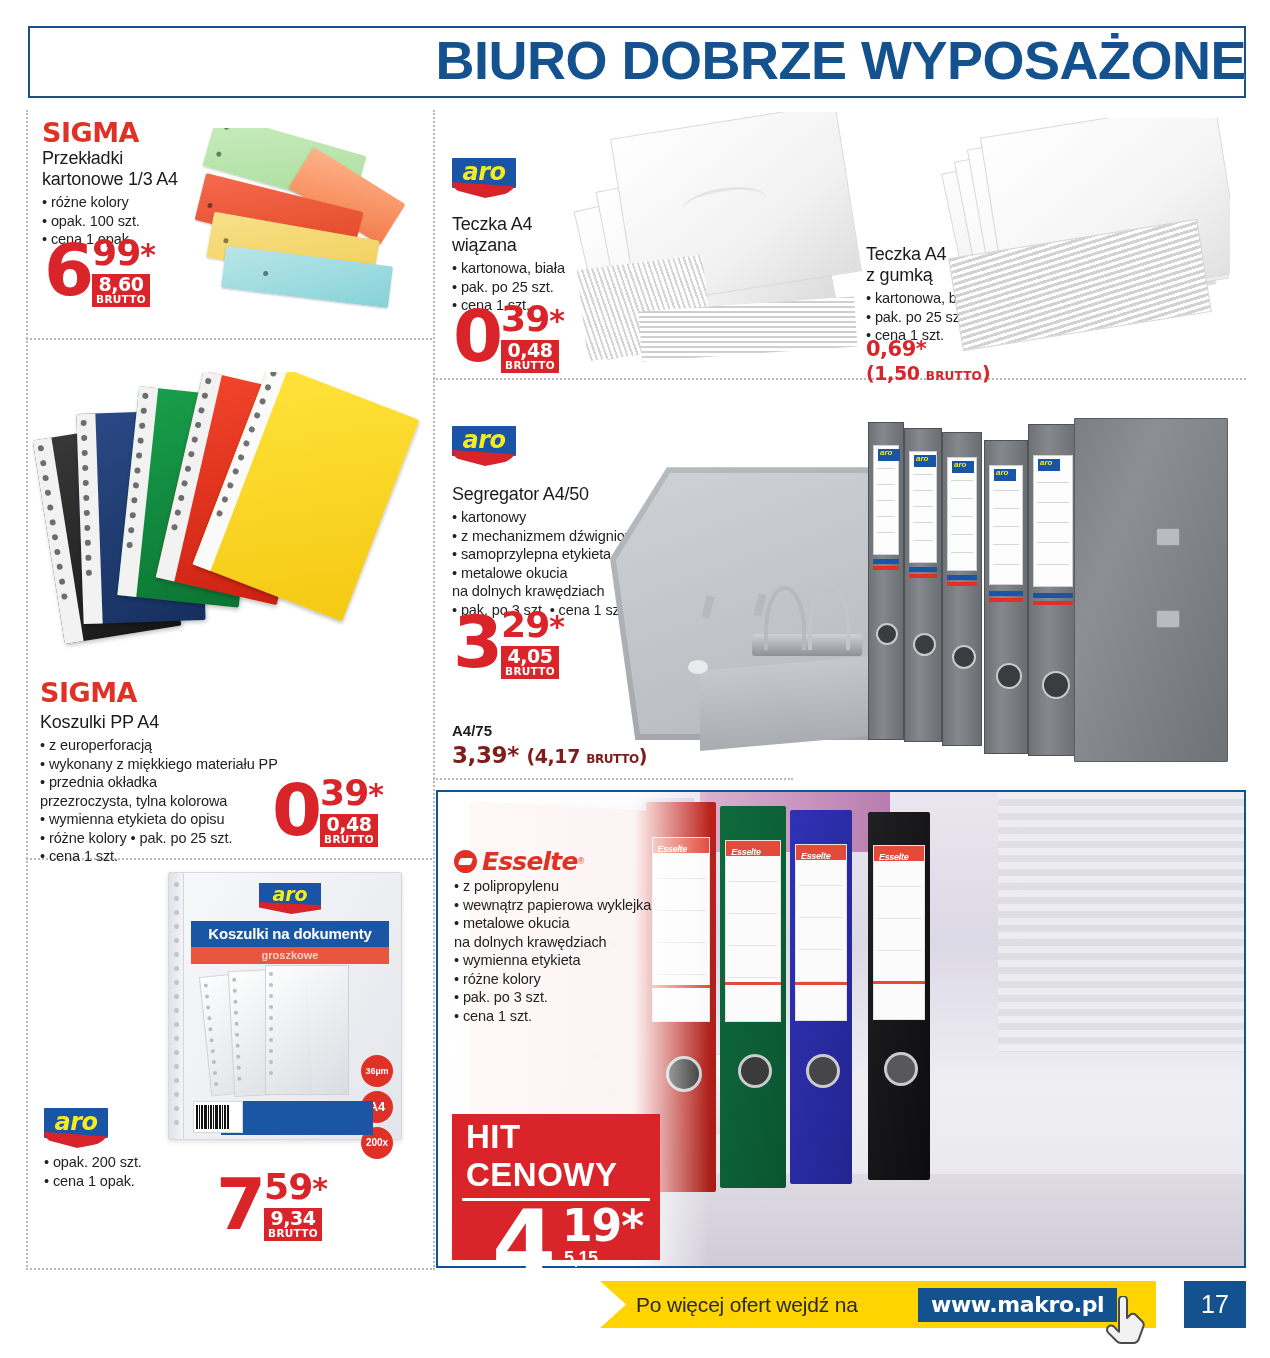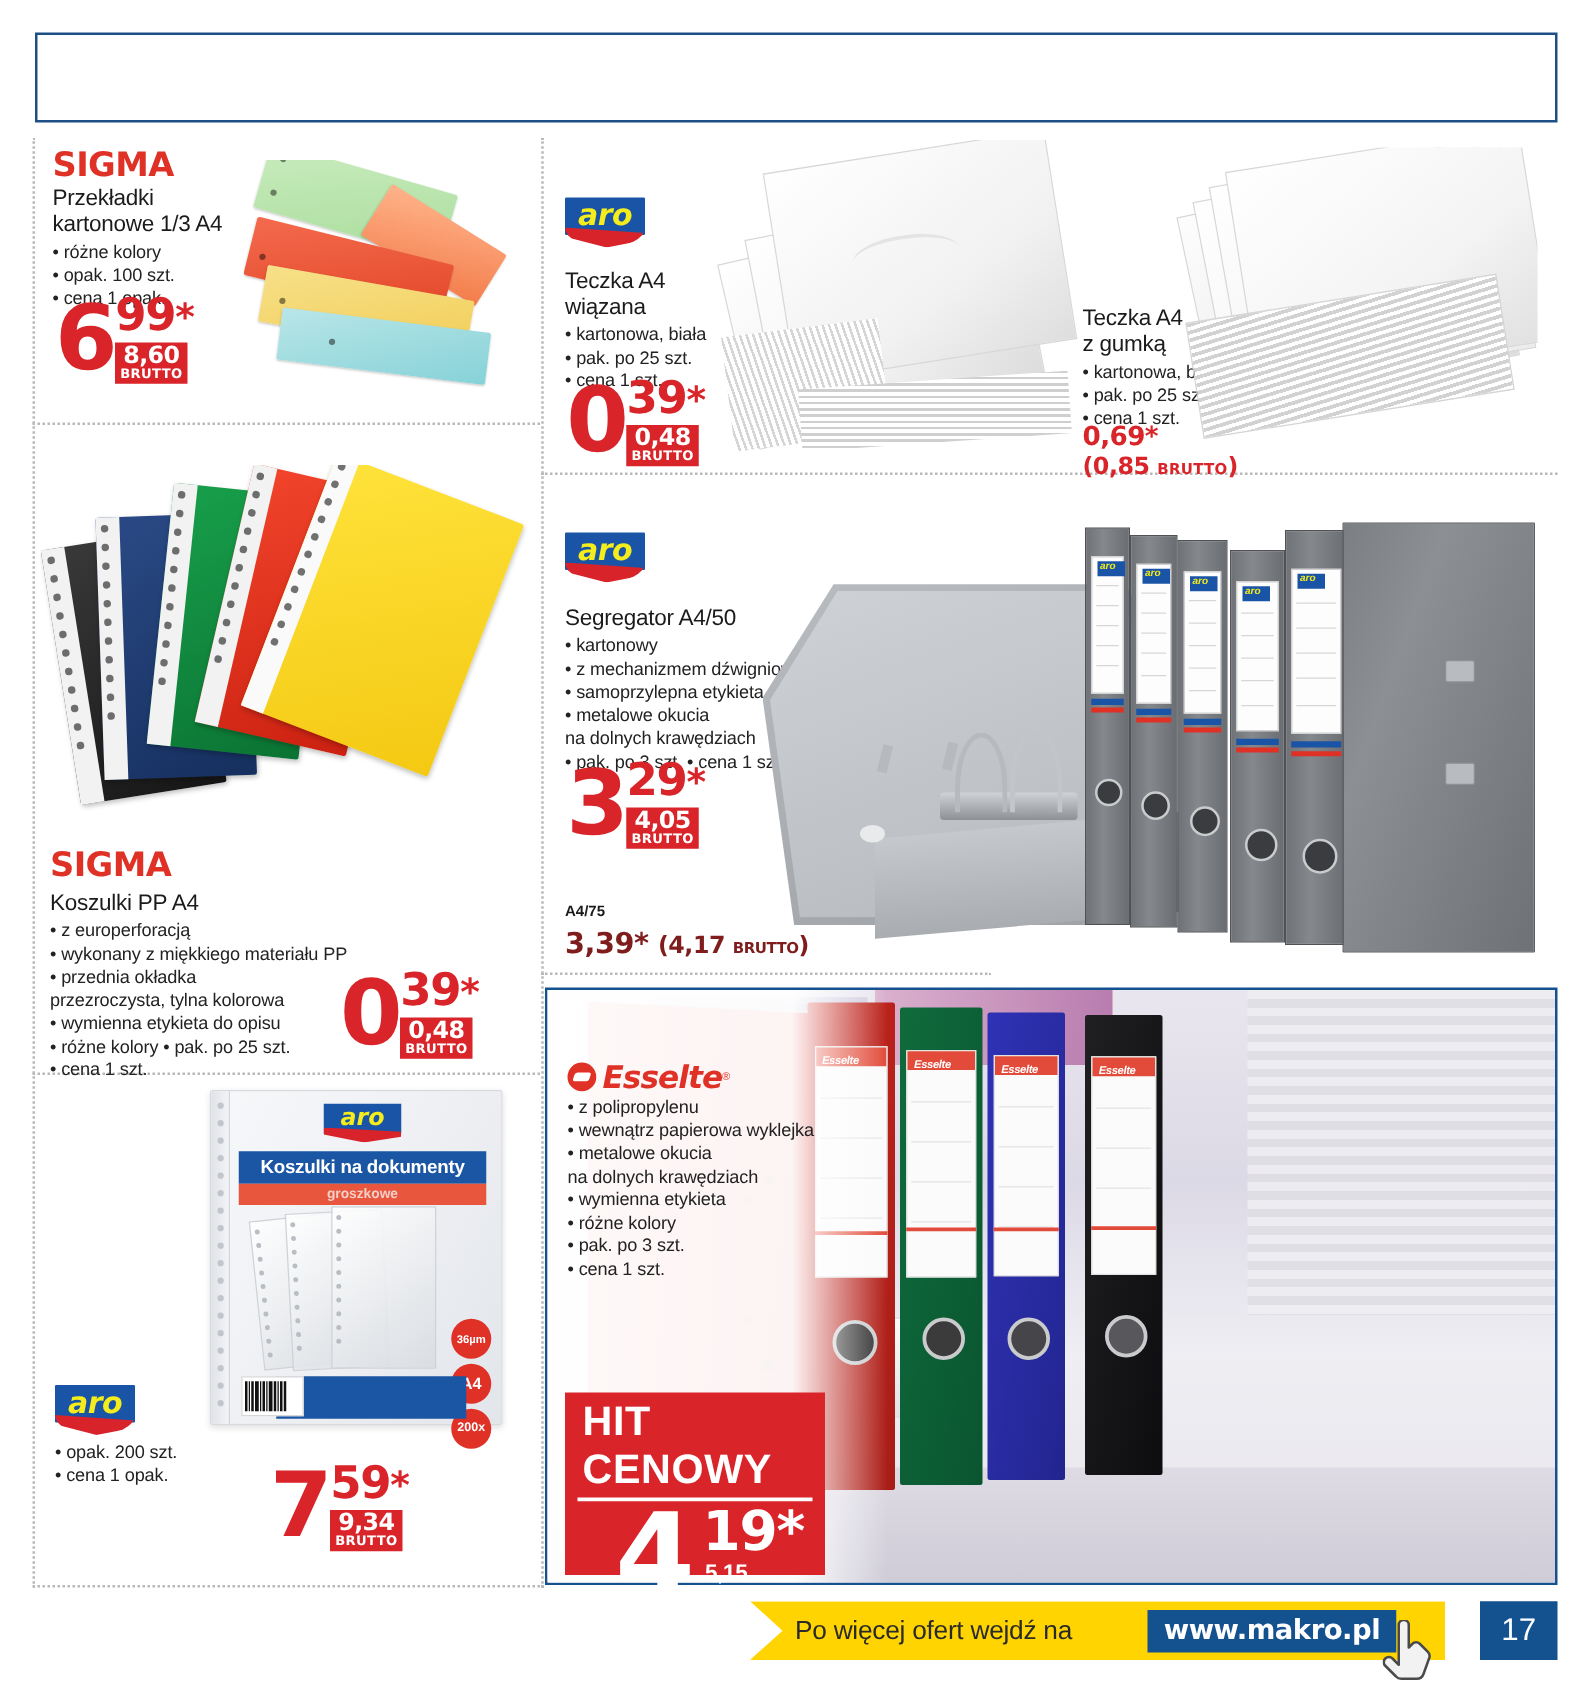--- a/index.html
+++ b/index.html
@@ -101,21 +101,21 @@
   }
   .price .brutto .bv{font-size:19px;font-weight:bold;line-height:19px;display:block;letter-spacing:-0.5px;}
   .price .brutto .bl{font-size:10.5px;font-weight:bold;line-height:11px;display:block;letter-spacing:0.3px;}
 
   
   .price-inline{position:absolute;color:#d9242a;font-family:"DejaVu Sans",sans-serif;}
   .price-inline .main{font-size:21px;font-weight:bold;letter-spacing:-0.5px;}
   .price-inline .sub{font-size:19px;font-weight:bold;display:block;margin-top:1px;letter-spacing:-0.4px;}
   .price-inline .sub .bt{font-size:12px;letter-spacing:0.2px;}
 
-  .alt-label{position:absolute;font-size:12px;font-weight:bold;color:#1b1b1b;}
+  .alt-label{position:absolute;font-size:15px;font-weight:bold;color:#1b1b1b;}
   .alt-price{position:absolute;color:#7f1d1d;font-family:"DejaVu Sans",sans-serif;font-size:23px;font-weight:bold;letter-spacing:-0.4px;}
   .alt-price .par{font-size:19px;}
   .alt-price .bt{font-size:12px;}
 
   
   .photo{position:absolute;overflow:hidden;}
 
   
   .divsheet{position:absolute;border-radius:2px;box-shadow:0 1px 2px rgba(0,0,0,.22);}
   .divsheet .hole{position:absolute;width:5px;height:5px;border-radius:50%;background:rgba(0,0,0,.45);}
@@ -210,20 +210,21 @@
     background:#14518f;color:#fff;text-align:center;font-size:25px;
     line-height:47px;
   }
 </style>
 </head>
 <body>
 
 <div class="page">
 
   <div class="header-box"></div>
+  <div class="header-title">BIURO DOBRZE WYPOSAŻONE</div>
 
   <div class="vsep" style="left:26px;top:110px;height:1160px;"></div>
   <div class="vsep" style="left:433px;top:110px;height:1160px;"></div>
   <div class="hsep" style="left:26px;top:338px;width:406px;"></div>
   <div class="hsep" style="left:433px;top:378px;width:813px;"></div>
   <div class="hsep" style="left:26px;top:858px;width:406px;"></div>
   <div class="hsep" style="left:433px;top:778px;width:360px;"></div>
   <div class="hsep" style="left:26px;top:1268px;width:406px;"></div>
 
   <div class="prod" style="left:42px;top:118px;width:190px;">
@@ -307,21 +308,21 @@
       <div>z gumką</div>
     </div>
     <div class="feats">
       <div class="f b">kartonowa, biała</div>
       <div class="f b">pak. po 25 szt.</div>
       <div class="f b">cena 1 szt.</div>
     </div>
   </div>
   <div class="price-inline" style="left:866px;top:337px;">
     <span class="main">0,69*</span>
-    <span class="sub"><span>(0,85 </span><span class="bt">BRUTTO</span><span>)</span></span>
+    <span class="sub"><span>(1,50 </span><span class="bt">BRUTTO</span><span>)</span></span>
   </div>
 
   <div class="photo" style="left:930px;top:118px;width:300px;height:240px;">
     <div class="sheet" style="left:26px;top:30px;width:230px;height:166px;transform:rotate(-12deg);background:linear-gradient(150deg,#fdfdfd,#e2e2e2);"></div>
     <div class="sheet" style="left:38px;top:20px;width:232px;height:168px;transform:rotate(-11deg);"></div>
     <div class="sheet" style="left:50px;top:10px;width:234px;height:170px;transform:rotate(-10deg);background:linear-gradient(150deg,#ffffff,#ececec);"></div>
     <div class="sheet" style="left:62px;top:0px;width:236px;height:172px;transform:rotate(-9deg);background:linear-gradient(150deg,#ffffff,#f4f4f4 60%,#e0e0e0);"></div>
     <div style="position:absolute;left:24px;top:120px;width:250px;height:92px;background:repeating-linear-gradient(-8deg,#ffffff 0 3px,#d2d2d2 3px 6px);transform:rotate(-9deg);border:1px solid #d5d5d5;"></div>
   </div>
 

